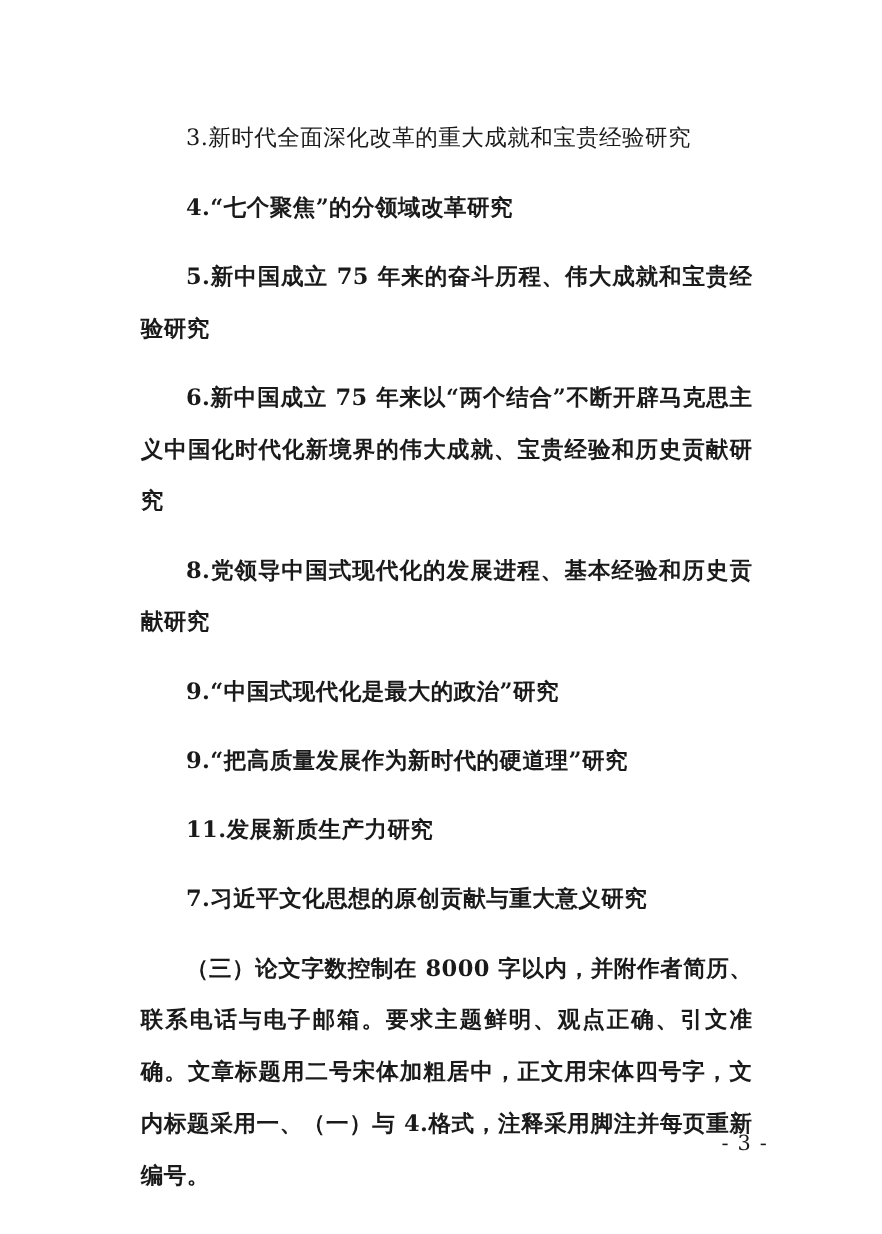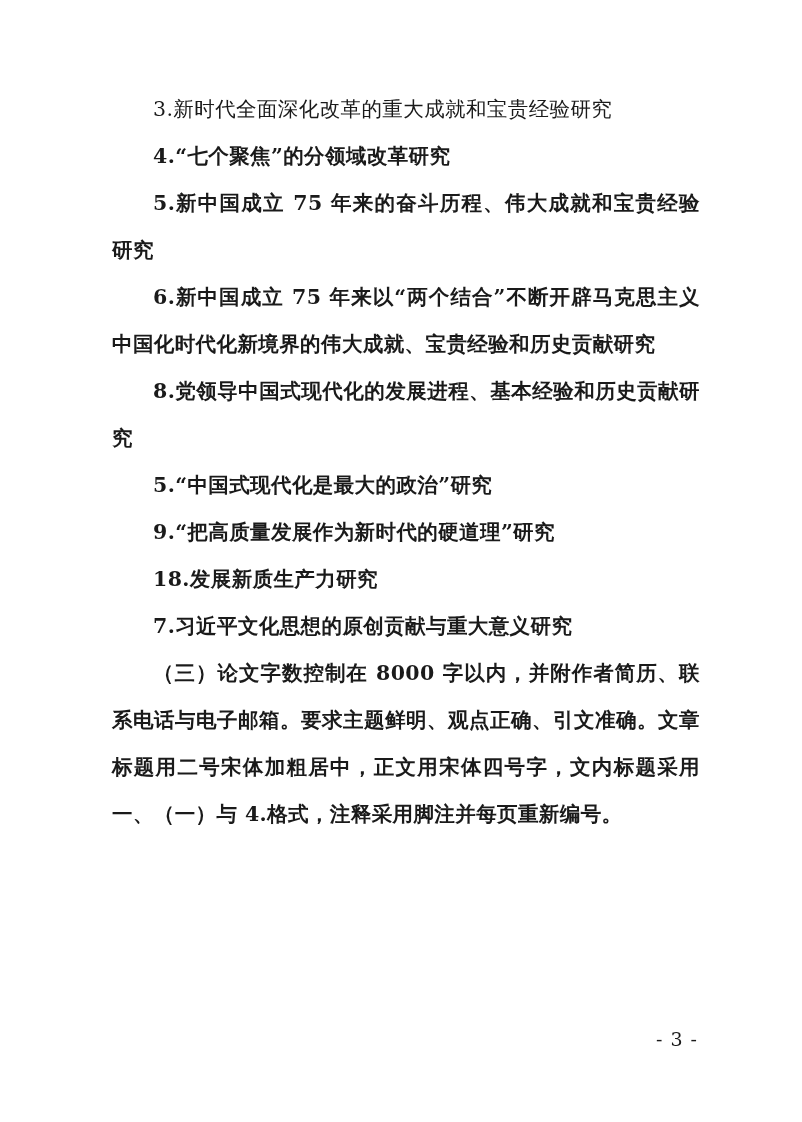--- a/index.html
+++ b/index.html
@@ -22,21 +22,21 @@
     padding: 86px 102px 60px 112px;
   }
   .doc-body {
     font-size: 20.5px;
     line-height: 47px;
     letter-spacing: 0.4px;
     text-align: justify;
     text-justify: inter-character;
   }
   .para {
-    margin: 0;
+    margin: 16px;
     text-indent: 2em;
     white-space: normal;
   }
   .para + .para {
     margin-top: 0px;
     font-weight: bold;
   }
   .page-number {
     position: absolute;
     right: 104px;
@@ -51,22 +51,22 @@
 <body>
 
 <div class="page">
 
   <div class="doc-body">
     <p class="para">3.新时代全面深化改革的重大成就和宝贵经验研究</p>
     <p class="para">4.“七个聚焦”的分领域改革研究</p>
     <p class="para">5.新中国成立 75 年来的奋斗历程、伟大成就和宝贵经验研究</p>
     <p class="para">6.新中国成立 75 年来以“两个结合”不断开辟马克思主义中国化时代化新境界的伟大成就、宝贵经验和历史贡献研究</p>
     <p class="para">8.党领导中国式现代化的发展进程、基本经验和历史贡献研究</p>
-    <p class="para">5.“中国式现代化是最大的政治”研究</p>
+    <p class="para">9.“中国式现代化是最大的政治”研究</p>
     <p class="para">9.“把高质量发展作为新时代的硬道理”研究</p>
-    <p class="para">18.发展新质生产力研究</p>
+    <p class="para">11.发展新质生产力研究</p>
     <p class="para">7.习近平文化思想的原创贡献与重大意义研究</p>
     <p class="para">（三）论文字数控制在 8000 字以内，并附作者简历、联系电话与电子邮箱。要求主题鲜明、观点正确、引文准确。文章标题用二号宋体加粗居中，正文用宋体四号字，文内标题采用一、（一）与 4.格式，注释采用脚注并每页重新编号。</p>
   </div>
 
   <div class="page-number">- 3 -</div>
 
 </div>
 
 </body></html>

